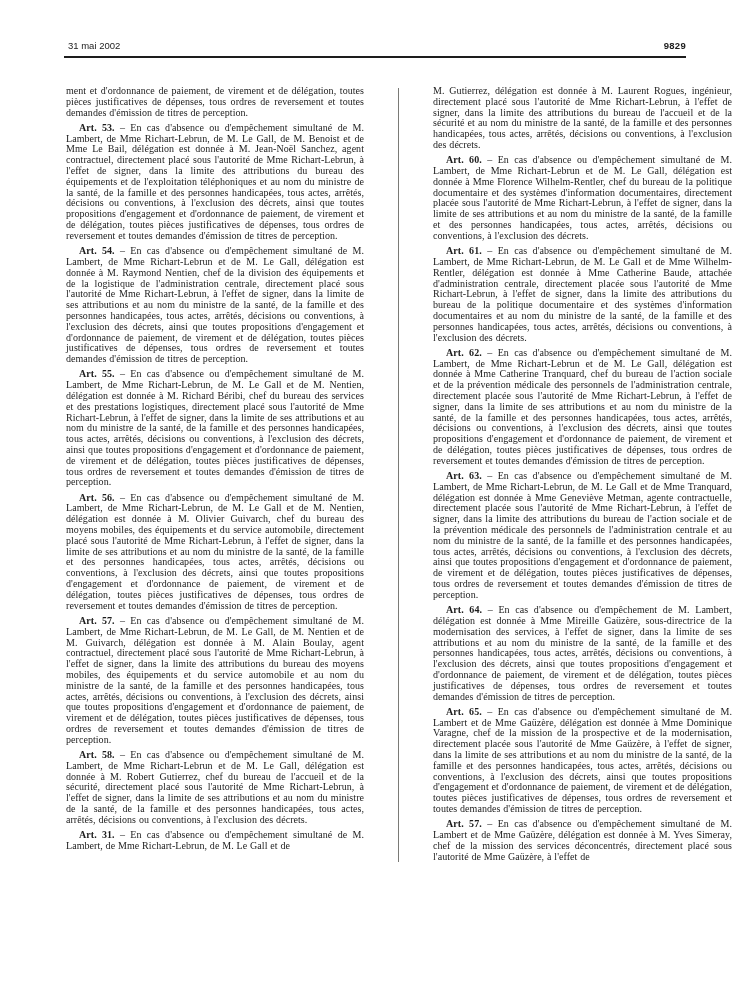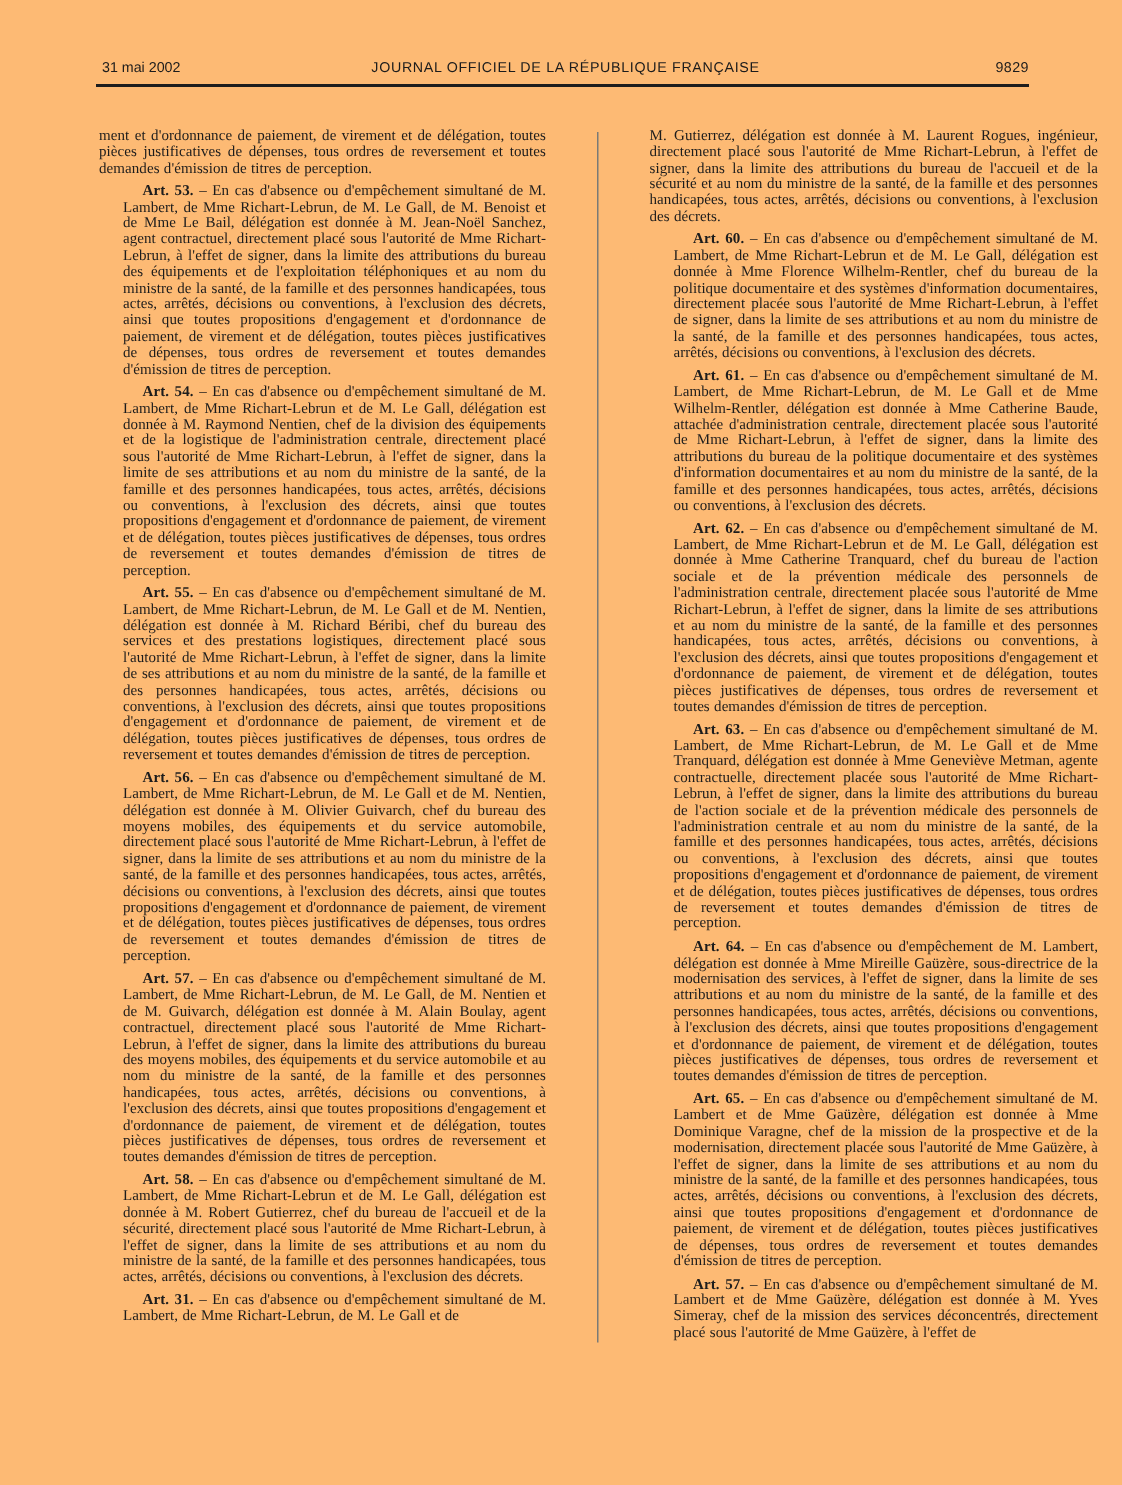--- a/index.html
+++ b/index.html
@@ -1,39 +1,39 @@
 <!DOCTYPE html>
 <html lang="fr"><head>
 <meta charset="utf-8">
 <style>
   html, body { margin: 0; padding: 0; }
   body { background: #e9e9e7; }
   .page {
     position: relative;
     width: 748px;
     height: 990px;
-    background: #fdba74;
+    background: #ffffff;
     overflow: hidden;
     font-family: "Liberation Serif", serif;
     color: #1c1c1c;
   }
   .header {
     position: absolute;
     top: 40px; left: 68px; right: 62px;
     height: 14px;
     font-family: "Liberation Sans", sans-serif;
     font-size: 9.5px;
   }
   .header .date { position: absolute; left: 0; top: 0; }
   .header .title {
     position: absolute; left: 0; right: 0; top: 0;
     text-align: center;
     letter-spacing: 0.45px;
   }
-  .header .pageno { position: absolute; right: 0; top: 0; font-weight: normal; letter-spacing: 0.3px; }
+  .header .pageno { position: absolute; right: 0; top: 0; font-weight: bold; letter-spacing: 0.3px; }
   .rule {
     position: absolute;
     top: 56px; left: 64px;
     width: 622px; height: 2px;
     background: #1d1d1d;
   }
   .content {
     position: absolute;
     top: 86px; left: 66px;
     display: flex;
@@ -48,32 +48,31 @@
     word-spacing: 0.3px;
   }
   .col.left  { width: 298px; }
   .col.right { width: 299px; }
   .divider {
     width: 1px;
     background: #7a7a76;
     margin: 2px 10px 0 10px;
   }
   p.para { margin: 0; text-indent: 13px; }
-  p.para + p.para { margin-top: 4.5px; margin-left: 16px; }
+  p.para + p.para { margin-top: 4.5px; }
   p.para.cont { text-indent: 0; }
   b.art { font-weight: bold; }
 </style>
 </head>
 <body>
 
 <div class="page">
 
   <div class="header">
     <span class="date">31 mai 2002</span>
-    <span class="title">JOURNAL OFFICIEL DE LA RÉPUBLIQUE FRANÇAISE</span>
     <span class="pageno">9829</span>
   </div>
 
   <div class="rule"></div>
 
   <div class="content">
 
     <div class="col left">
       <p class="para cont"><span>ment et d'ordonnance de paiement, de virement et de délégation, toutes pièces justificatives de dépenses, tous ordres de reversement et toutes demandes d'émission de titres de perception.</span></p>
       <p class="para"><b class="art">Art. 53.</b><span> – En cas d'absence ou d'empêchement simultané de M. Lambert, de Mme Richart-Lebrun, de M. Le Gall, de M. Benoist et de Mme Le Bail, délégation est donnée à M. Jean-Noël Sanchez, agent contractuel, directement placé sous l'autorité de Mme Richart-Lebrun, à l'effet de signer, dans la limite des attributions du bureau des équipements et de l'exploitation téléphoniques et au nom du ministre de la santé, de la famille et des personnes handicapées, tous actes, arrêtés, décisions ou conventions, à l'exclusion des décrets, ainsi que toutes propositions d'engagement et d'ordonnance de paiement, de virement et de délégation, toutes pièces justificatives de dépenses, tous ordres de reversement et toutes demandes d'émission de titres de perception.</span></p>

